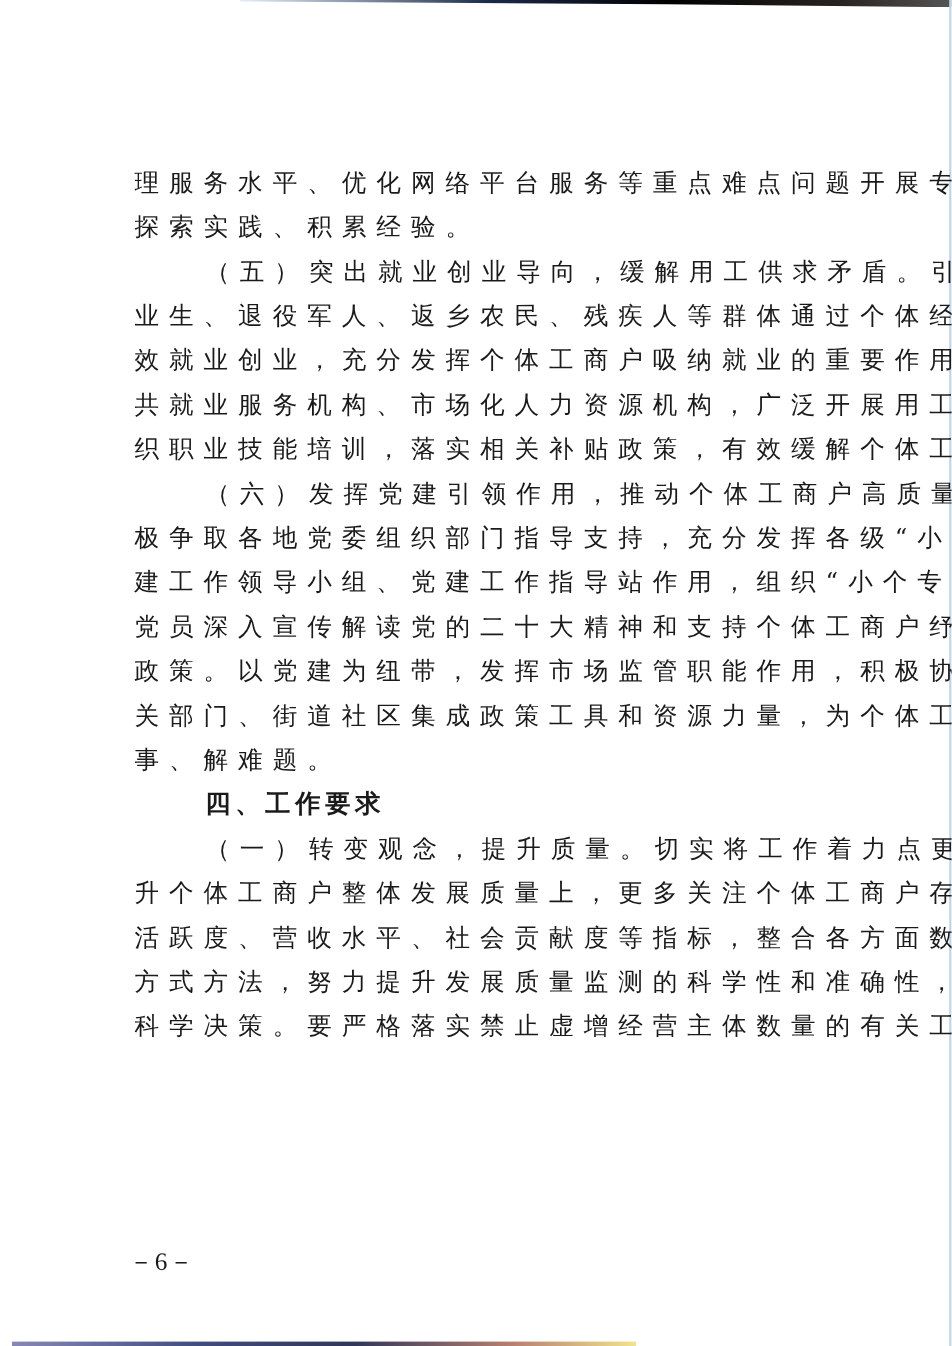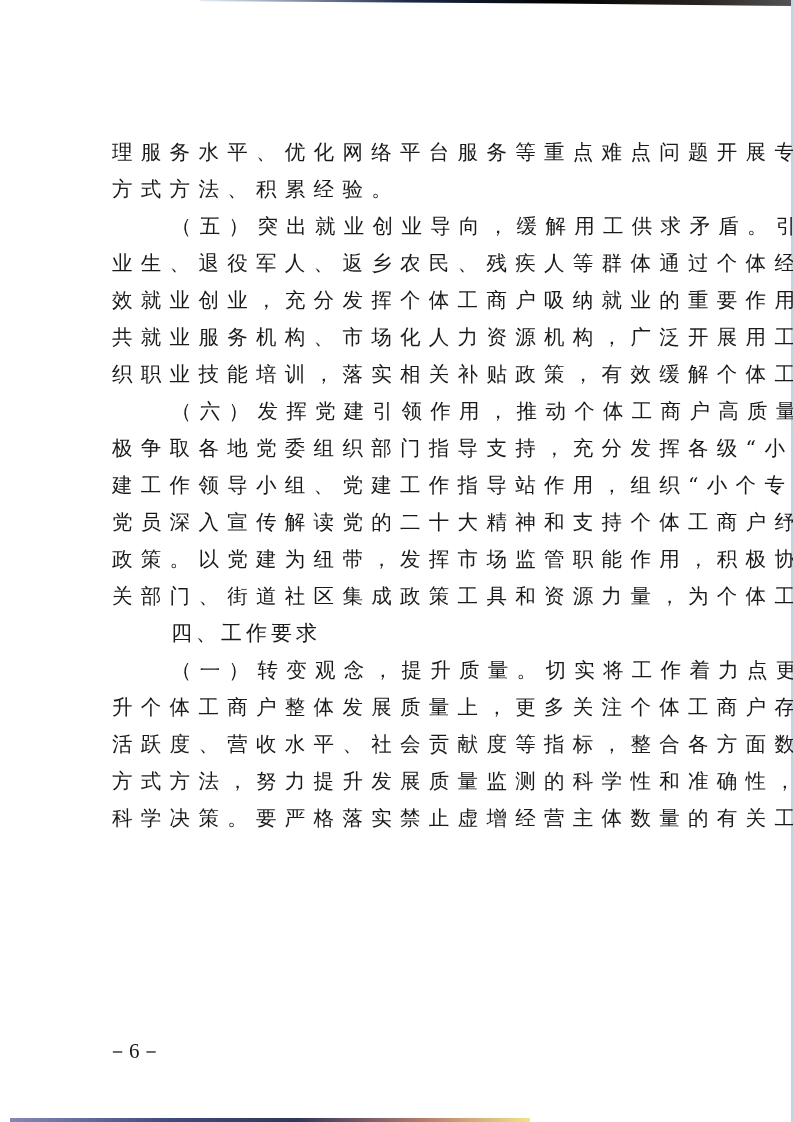--- a/index.html
+++ b/index.html
@@ -53,21 +53,21 @@
       line-height: 37px;
       font-size: 20.5px;
       letter-spacing: 8.3px;
       white-space: nowrap;
     }
     .indent {
       padding-left: 59px;
     }
     .heading {
       font-family: "DejaVu Sans", "Liberation Sans", sans-serif;
-      font-weight: normal;
+      font-weight: bold;
       letter-spacing: 4px;
       font-size: 21px;
     }
     .page-number {
       position: absolute;
       left: 107px;
       top: 1037px;
       font-family: "Liberation Serif", "DejaVu Serif", serif;
       font-size: 21px;
       letter-spacing: 1px;
@@ -78,38 +78,39 @@
 <body>
 
 <div class="scan-top"></div>
 <div class="scan-right"></div>
 <div class="scan-bottom"></div>
 
 <div class="page">
 
   <div>
     <span class="line">理服务水平、优化网络平台服务等重点难点问题开展专题研究、</span>
-    <span class="line">方式方法、积累经验。</span>
+    <span class="line">探索实践、积累经验。</span>
   </div>
 
   <div>
     <span class="line indent">（五）突出就业创业导向，缓解用工供求矛盾。引导高校毕</span>
     <span class="line">业生、退役军人、返乡农民、残疾人等群体通过个体经营实现有</span>
     <span class="line">效就业创业，充分发挥个体工商户吸纳就业的重要作用。依托公</span>
     <span class="line">共就业服务机构、市场化人力资源机构，广泛开展用工对接，组</span>
     <span class="line">织职业技能培训，落实相关补贴政策，有效缓解个体工商户用工</span>
   </div>
 
   <div>
     <span class="line indent">（六）发挥党建引领作用，推动个体工商户高质量发展。积</span>
     <span class="line">极争取各地党委组织部门指导支持，充分发挥各级“小个专”党</span>
     <span class="line">建工作领导小组、党建工作指导站作用，组织“小个专”党组织</span>
     <span class="line">党员深入宣传解读党的二十大精神和支持个体工商户纾困发展</span>
     <span class="line">政策。以党建为纽带，发挥市场监管职能作用，积极协调推动相</span>
     <span class="line">关部门、街道社区集成政策工具和资源力量，为个体工商户办实</span>
+    <span class="line">事、解难题。</span>
   </div>
 
   <div>
     <span class="line indent heading">四、工作要求</span>
   </div>
 
   <div>
     <span class="line indent">（一）转变观念，提升质量。切实将工作着力点更多放在提</span>
     <span class="line">升个体工商户整体发展质量上，更多关注个体工商户存续时间、</span>
     <span class="line">活跃度、营收水平、社会贡献度等指标，整合各方面数据、创新</span>

